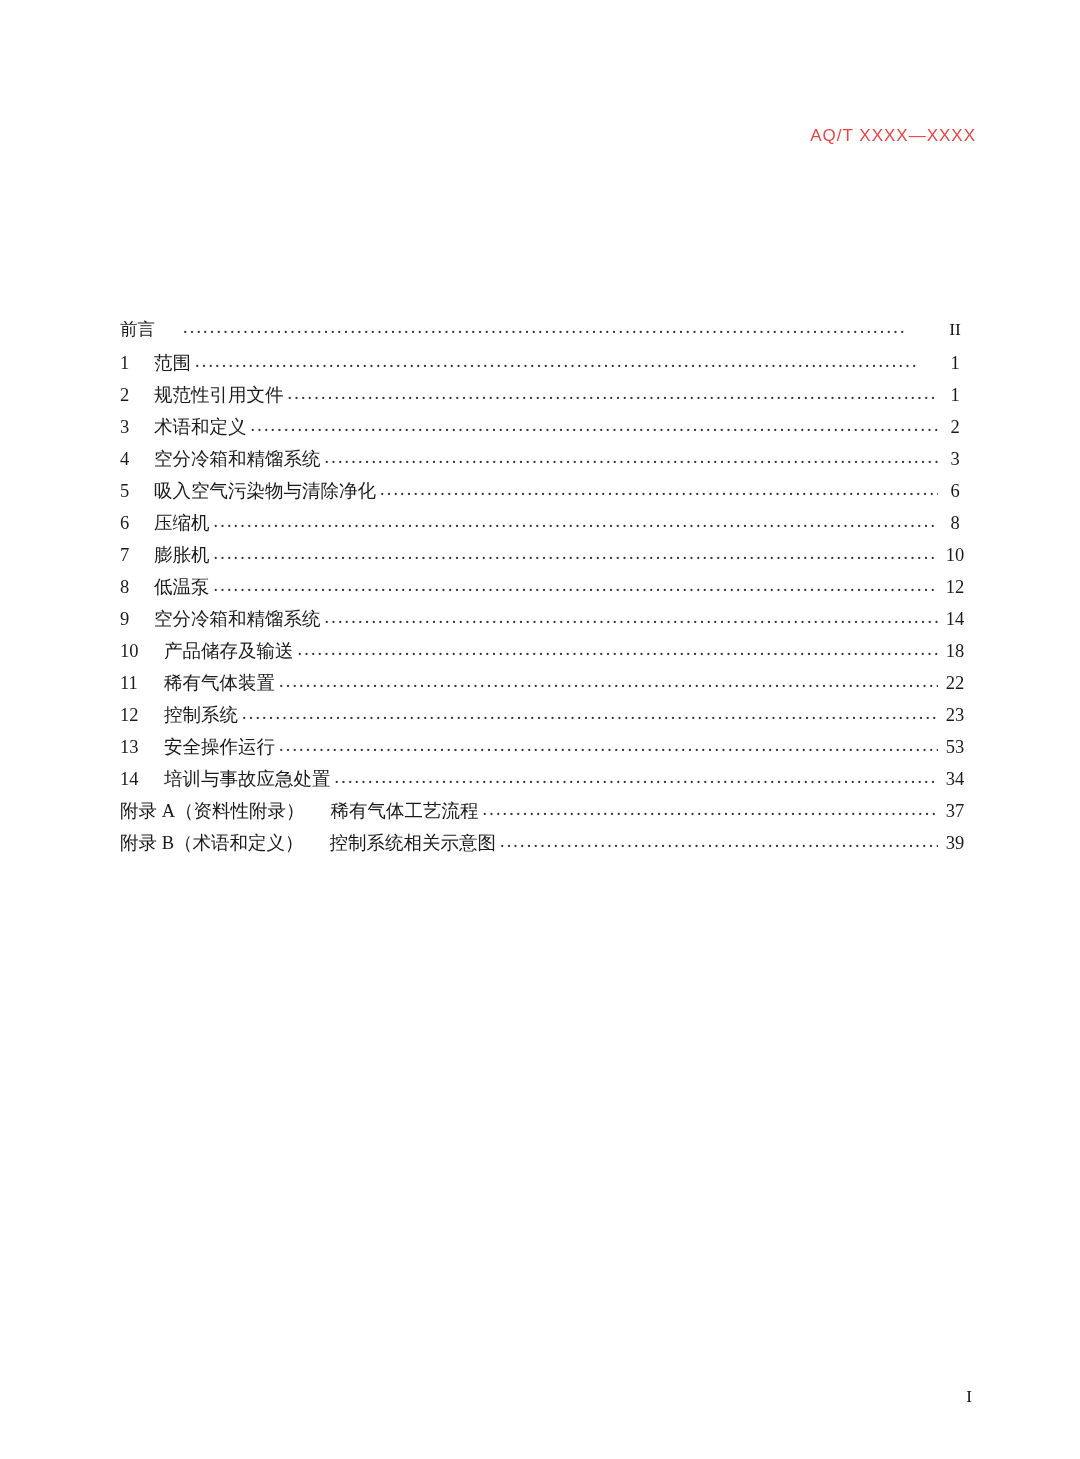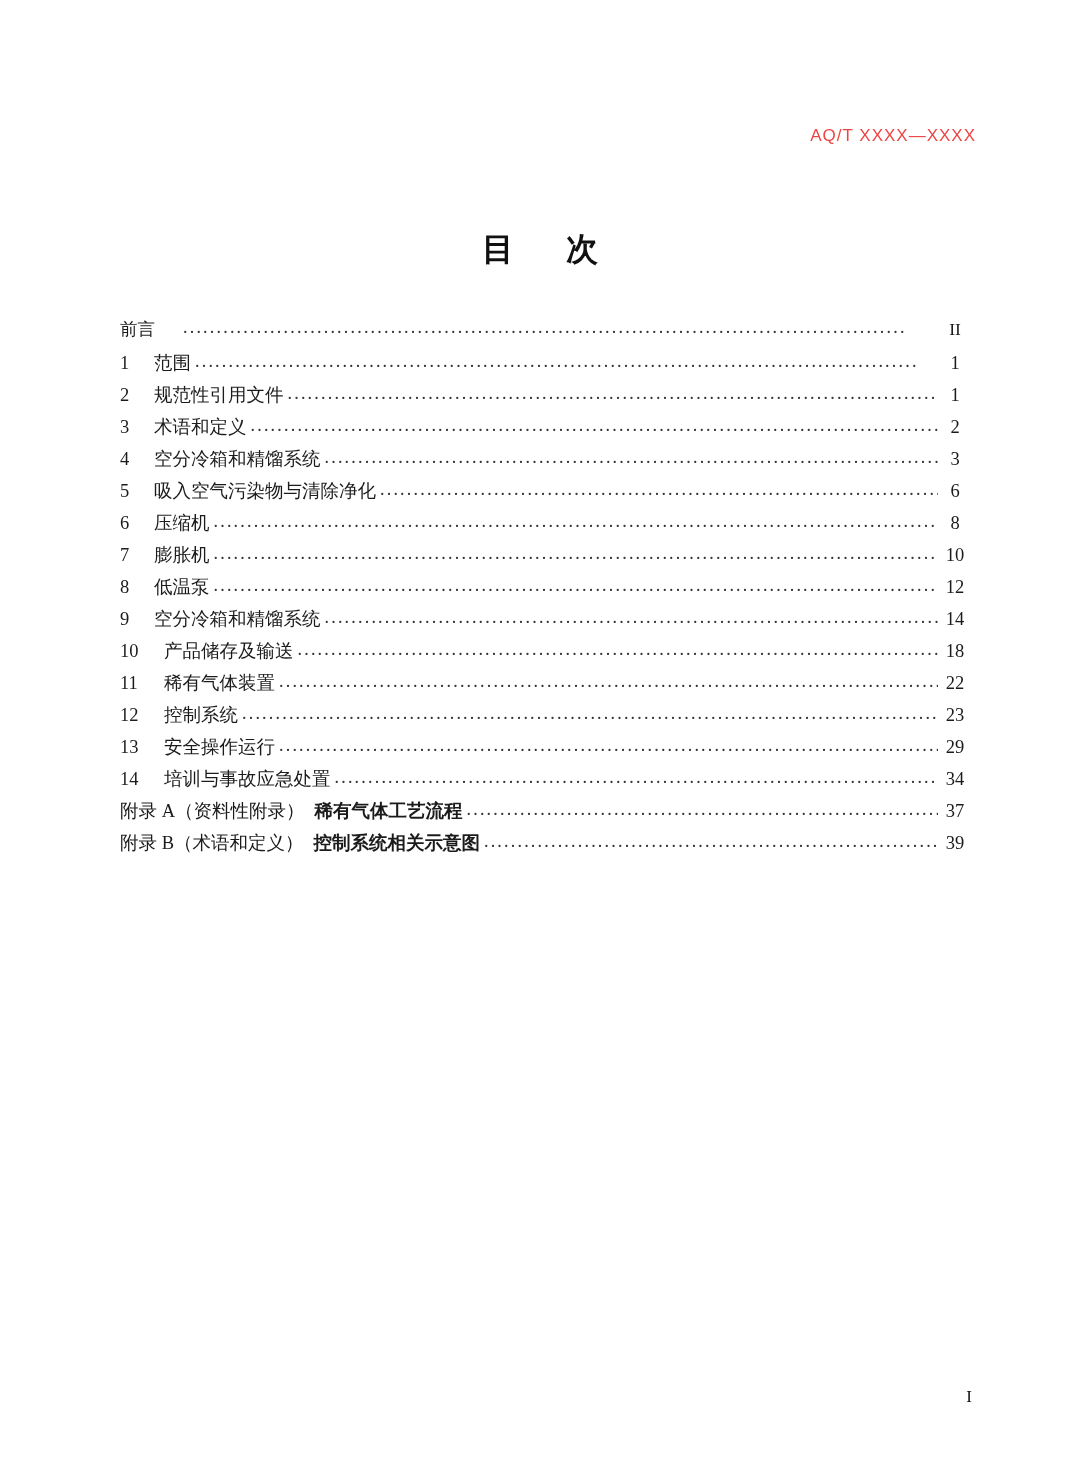--- a/index.html
+++ b/index.html
@@ -91,40 +91,38 @@
     flex: 0 0 auto;
     min-width: 26px;
     text-align: center;
     font-family: "Liberation Serif", serif;
   }
   .toc-row.appendix .toc-label {
     white-space: nowrap;
   }
   .appendix-name {
     display: inline-block;
-    margin-left: 10px;
-    font-weight: bold;
+    margin-left: 26px;
   }
   .footer-page {
     position: absolute;
     bottom: 52px;
     right: 108px;
     font-size: 17px;
     font-family: "Liberation Serif", serif;
     color: #111;
   }
 </style>
 </head>
 <body>
 
 <div class="page">
 
   <div class="header-code">AQ/T XXXX—XXXX</div>
 
-  <div class="doc-title">目    次</div>
 
   <div class="toc">
 
     <div class="toc-row preface">
       <span class="toc-label">前言</span>
       <span class="toc-dots">............................................................................................................</span>
       <span class="toc-page">II</span>
     </div>
 
     <div class="toc-row">
@@ -208,21 +206,21 @@
       <span class="toc-num wide">12</span>
       <span class="toc-label">控制系统</span>
       <span class="toc-dots">............................................................................................................</span>
       <span class="toc-page">23</span>
     </div>
 
     <div class="toc-row">
       <span class="toc-num wide">13</span>
       <span class="toc-label">安全操作运行</span>
       <span class="toc-dots">............................................................................................................</span>
-      <span class="toc-page">29</span>
+      <span class="toc-page">53</span>
     </div>
 
     <div class="toc-row">
       <span class="toc-num wide">14</span>
       <span class="toc-label">培训与事故应急处置</span>
       <span class="toc-dots">............................................................................................................</span>
       <span class="toc-page">34</span>
     </div>
 
     <div class="toc-row appendix">

